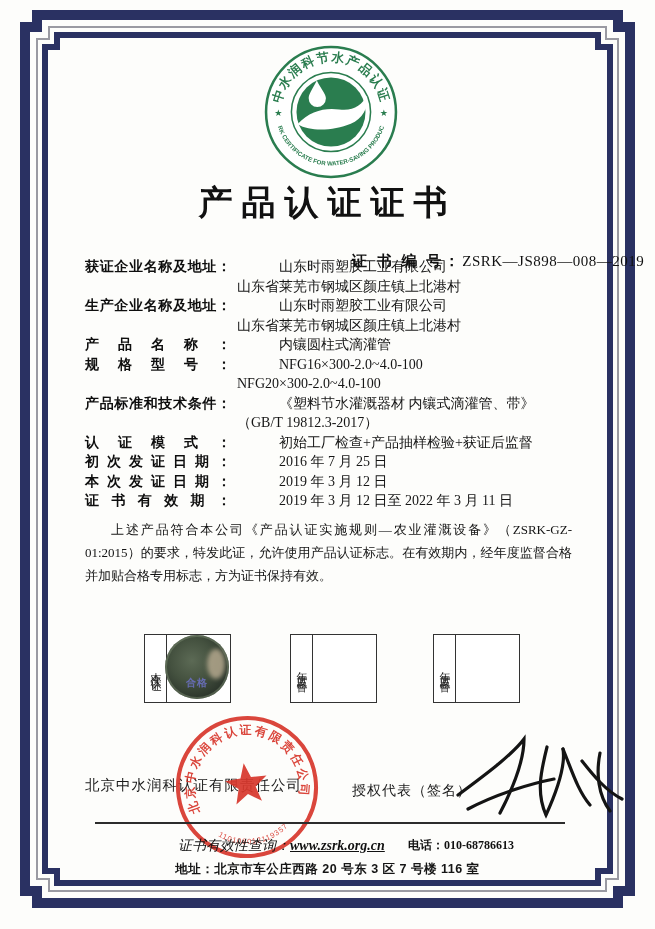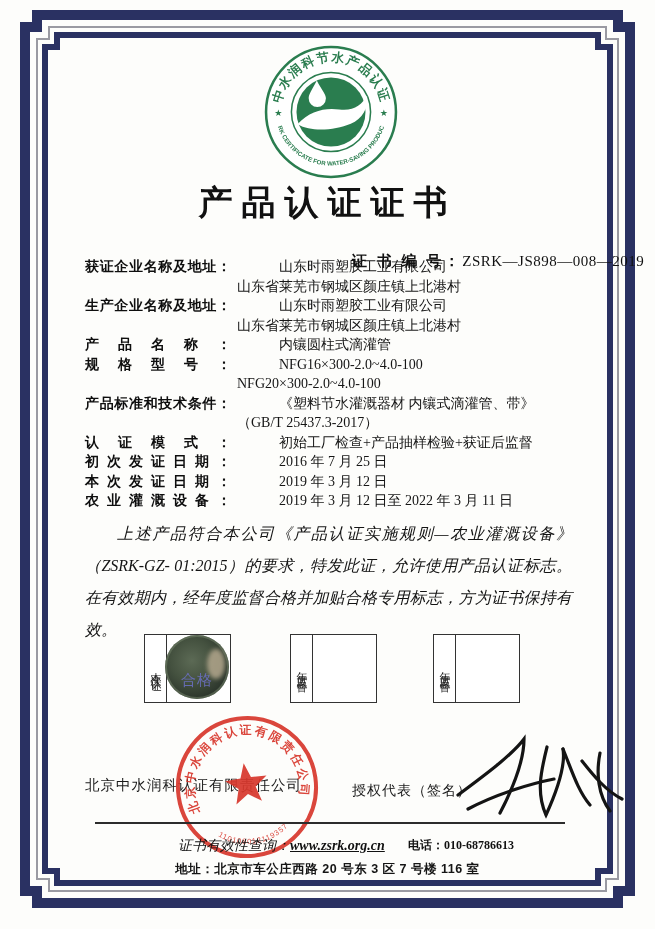--- a/index.html
+++ b/index.html
@@ -16,35 +16,35 @@
   .certno{left:352px;top:232px;font-size:15px;color:#111;letter-spacing:0.5px;margin-top:20px;}
   .certno .lbl{letter-spacing:3px;font-weight:bold;}
   
   .fields{left:85px;top:257px;width:495px;font-size:14px;color:#151515;}
   .frow{display:flex;line-height:19.5px;gap:42px;}
   .flabel{width:146px;min-width:146px;font-family:"Liberation Sans","DejaVu Sans",sans-serif;font-weight:bold;
           text-align:justify;text-align-last:justify;color:#0e0e0e;}
   .fval{flex:1;padding-left:6px;}
   .fcont{padding-left:152px;line-height:19.5px;}
   
-  .statement{left:85px;top:518px;width:487px;font-size:16px;line-height:32px;text-align:justify;
-             text-indent:2em;color:#141414;font-style:italic;}
+  .statement{left:85px;top:518px;width:487px;font-size:13px;line-height:23px;text-align:justify;
+             text-indent:2em;color:#141414;}
   
   .sbox{top:634px;height:67px;width:85px;border:1.5px solid #333;display:flex;background:#fff;}
   .sbox .vlabel{width:21px;border-right:1.2px solid #333;writing-mode:vertical-rl;text-orientation:upright;
                 display:flex;align-items:center;justify-content:center;font-size:11px;letter-spacing:3px;
                 color:#222;font-family:"Liberation Sans","DejaVu Sans",sans-serif;}
   .sbox .swell{flex:1;position:relative;}
   .greenstamp{position:absolute;left:-2px;top:0px;width:64px;height:64px;border-radius:50%;
       background:radial-gradient(circle at 42% 40%, #5c6a55 0%, #44513f 40%, #2a332a 75%, #1d241c 100%);
       box-shadow:inset 0 0 0 2px rgba(120,135,110,.5);}
   .greenstamp .shine{position:absolute;right:4px;top:14px;width:18px;height:30px;border-radius:50%;
       background:#b3a78d;opacity:.85;filter:blur(2px);}
-  .greenstamp .ok{position:absolute;left:50%;bottom:9px;transform:translateX(-50%);font-size:15px;
-      color:#6a6fc0;font-weight:normal;letter-spacing:1px;opacity:.9;}
+  .greenstamp .ok{position:absolute;left:50%;bottom:9px;transform:translateX(-50%);font-size:10px;
+      color:#6a6fc0;font-weight:bold;letter-spacing:1px;opacity:.9;}
   
   .issuer-company{left:85px;top:776px;font-size:14.5px;color:#1a1a1a;letter-spacing:1px;}
   .issuer-approval{left:85px;top:800px;font-size:13.5px;color:#1a1a1a;letter-spacing:.5px;}
   .rep{left:352px;top:782px;font-size:14px;color:#1a1a1a;letter-spacing:1px;}
   .hline{left:95px;top:822px;width:470px;height:2px;background:#2c2c2c;}
   .query{left:178px;top:837px;font-size:14px;color:#111;font-style:italic;}
   .query .url{font-weight:bold;text-decoration:underline;font-family:"Liberation Serif",serif;}
   .phone{left:408px;top:837px;font-size:12px;font-weight:bold;color:#111;}
   .address{left:0;top:861px;width:655px;text-align:center;font-size:12.5px;font-weight:bold;color:#151515;
            font-family:"Liberation Sans","DejaVu Sans",sans-serif;letter-spacing:.5px;}
@@ -115,39 +115,39 @@
     <div class="frow">
       <span class="flabel">规格型号：</span>
       <span class="fval">NFG16×300-2.0~4.0-100</span>
     </div>
     <div class="fcont">NFG20×300-2.0~4.0-100</div>
 
     <div class="frow">
       <span class="flabel">产品标准和技术条件：</span>
       <span class="fval">《塑料节水灌溉器材 内镶式滴灌管、带》</span>
     </div>
-    <div class="fcont">（GB/T 25437.3-2017）</div>
+    <div class="fcont">（GB/T 19812.3-2017）</div>
 
     <div class="frow">
       <span class="flabel">认证模式：</span>
       <span class="fval">初始工厂检查+产品抽样检验+获证后监督</span>
     </div>
 
     <div class="frow">
       <span class="flabel">初次发证日期：</span>
       <span class="fval">2016 年 7 月 25 日</span>
     </div>
 
     <div class="frow">
       <span class="flabel">本次发证日期：</span>
       <span class="fval">2019 年 3 月 12 日</span>
     </div>
 
     <div class="frow">
-      <span class="flabel">农业灌溉设备：</span>
+      <span class="flabel">证书有效期：</span>
       <span class="fval">2019 年 3 月 12 日至 2022 年 3 月 11 日</span>
     </div>
   </div>
 
   <div class="abs statement">上述产品符合本公司《产品认证实施规则—农业灌溉设备》（ZSRK-GZ- 01:2015）的要求，特发此证，允许使用产品认证标志。在有效期内，经年度监督合格并加贴合格专用标志，方为证书保持有效。</div>
 
   <div class="abs sbox" style="left:144px;">
     <div class="vlabel">本次认证</div>
     <div class="swell">
       <div class="greenstamp">

